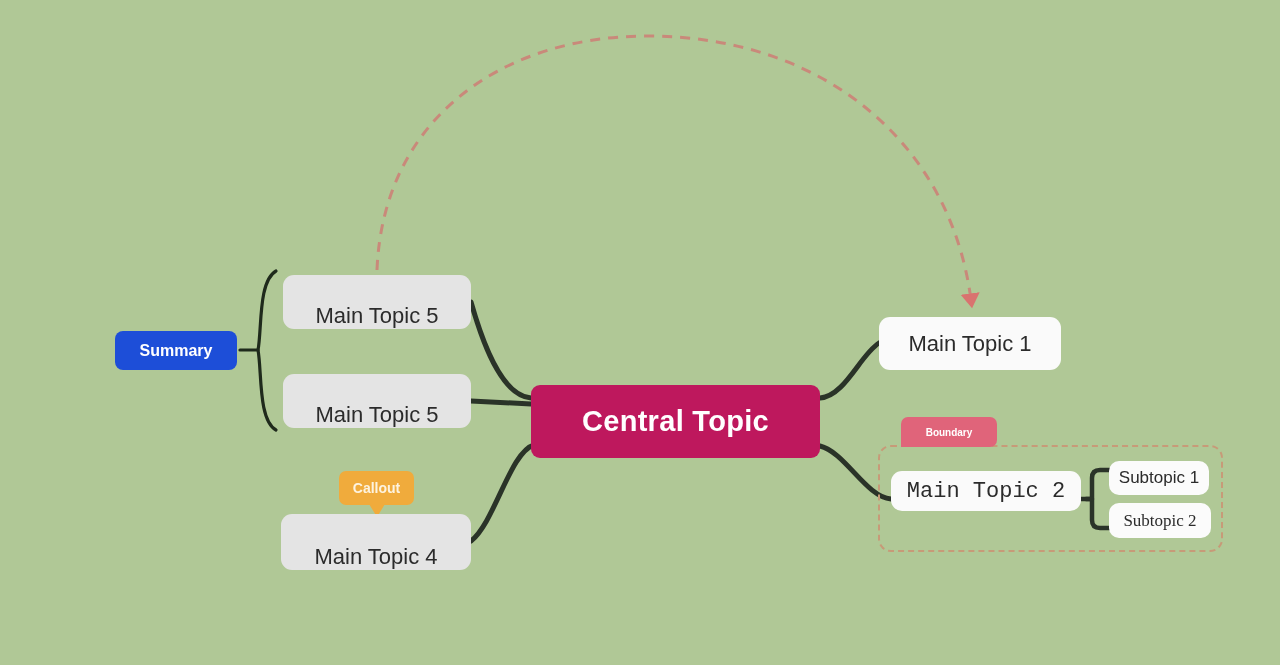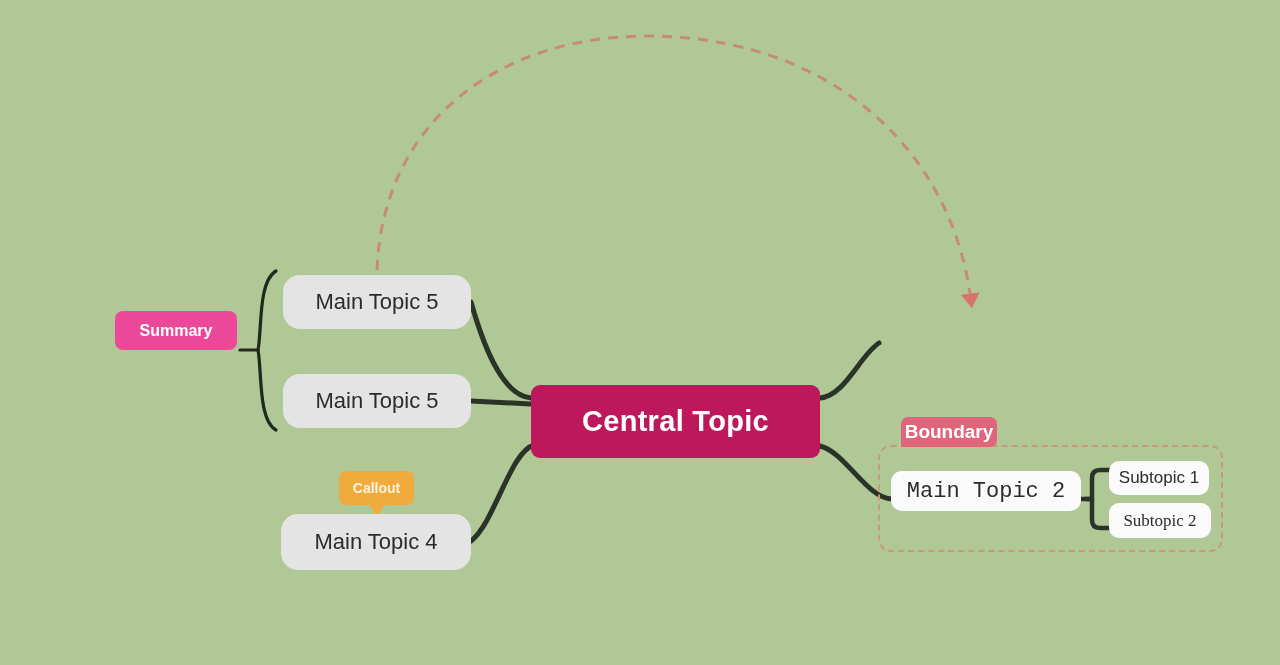--- a/index.html
+++ b/index.html
@@ -48,23 +48,24 @@
     border-radius: 9px;
     color: #ffffff;
     font-size: 29px;
     font-weight: bold;
     letter-spacing: 0.3px;
   }
 
   
   .mt-gray {
     background: #e4e4e4;
-    border-radius: 17px;
+    border-radius: 11px;
     color: #2b2b2b;
     font-size: 22px;
+    align-items: flex-end;
   }
   
   .mt-white {
     background: #fafafa;
     border-radius: 11px;
     color: #2b2b2b;
     font-size: 22px;
   }
 
   .mt5a { left: 283px; top: 275px; width: 188px; height: 54px; }
@@ -78,40 +79,40 @@
     border-radius: 10px;
     color: #2b2b2b;
     font-size: 17px;
   }
   .sub1 { left: 1109px; top: 461px; width: 100px; height: 34px; }
   .sub2 { left: 1109px; top: 503px; width: 102px; height: 35px; font-family: Liberation Serif, serif; }
 
   
   .summary-badge {
     left: 115px;
-    top: 311px;
+    top: 331px;
     width: 122px;
     height: 39px;
-    background: #ec4899;
+    background: #1d4ed8;
     border-radius: 8px;
     color: #ffffff;
     font-size: 16px;
     font-weight: bold;
   }
 
   
   .boundary-label {
     left: 901px;
     top: 417px;
     width: 96px;
     height: 30px;
     background: #e0647a;
     border-radius: 7px 7px 7px 0;
     color: #ffffff;
-    font-size: 19px;
+    font-size: 10px;
     font-weight: bold;
   }
 
   
   .boundary-box {
     position: absolute;
     left: 878px;
     top: 445px;
     width: 345px;
     height: 107px;
@@ -204,20 +205,23 @@
   <div class="node mt-gray mt5a">
     <span>Main Topic 5</span>
   </div>
   <div class="node mt-gray mt5b">
     <span>Main Topic 5</span>
   </div>
   <div class="node mt-gray mt4">
     <span>Main Topic 4</span>
   </div>
 
+  <div class="node mt-white mt1">
+    <span>Main Topic 1</span>
+  </div>
   <div class="node mt-white mt2">
     <span>Main Topic 2</span>
   </div>
 
   <div class="node sub sub1">
     <span>Subtopic 1</span>
   </div>
   <div class="node sub sub2">
     <span>Subtopic 2</span>
   </div>

